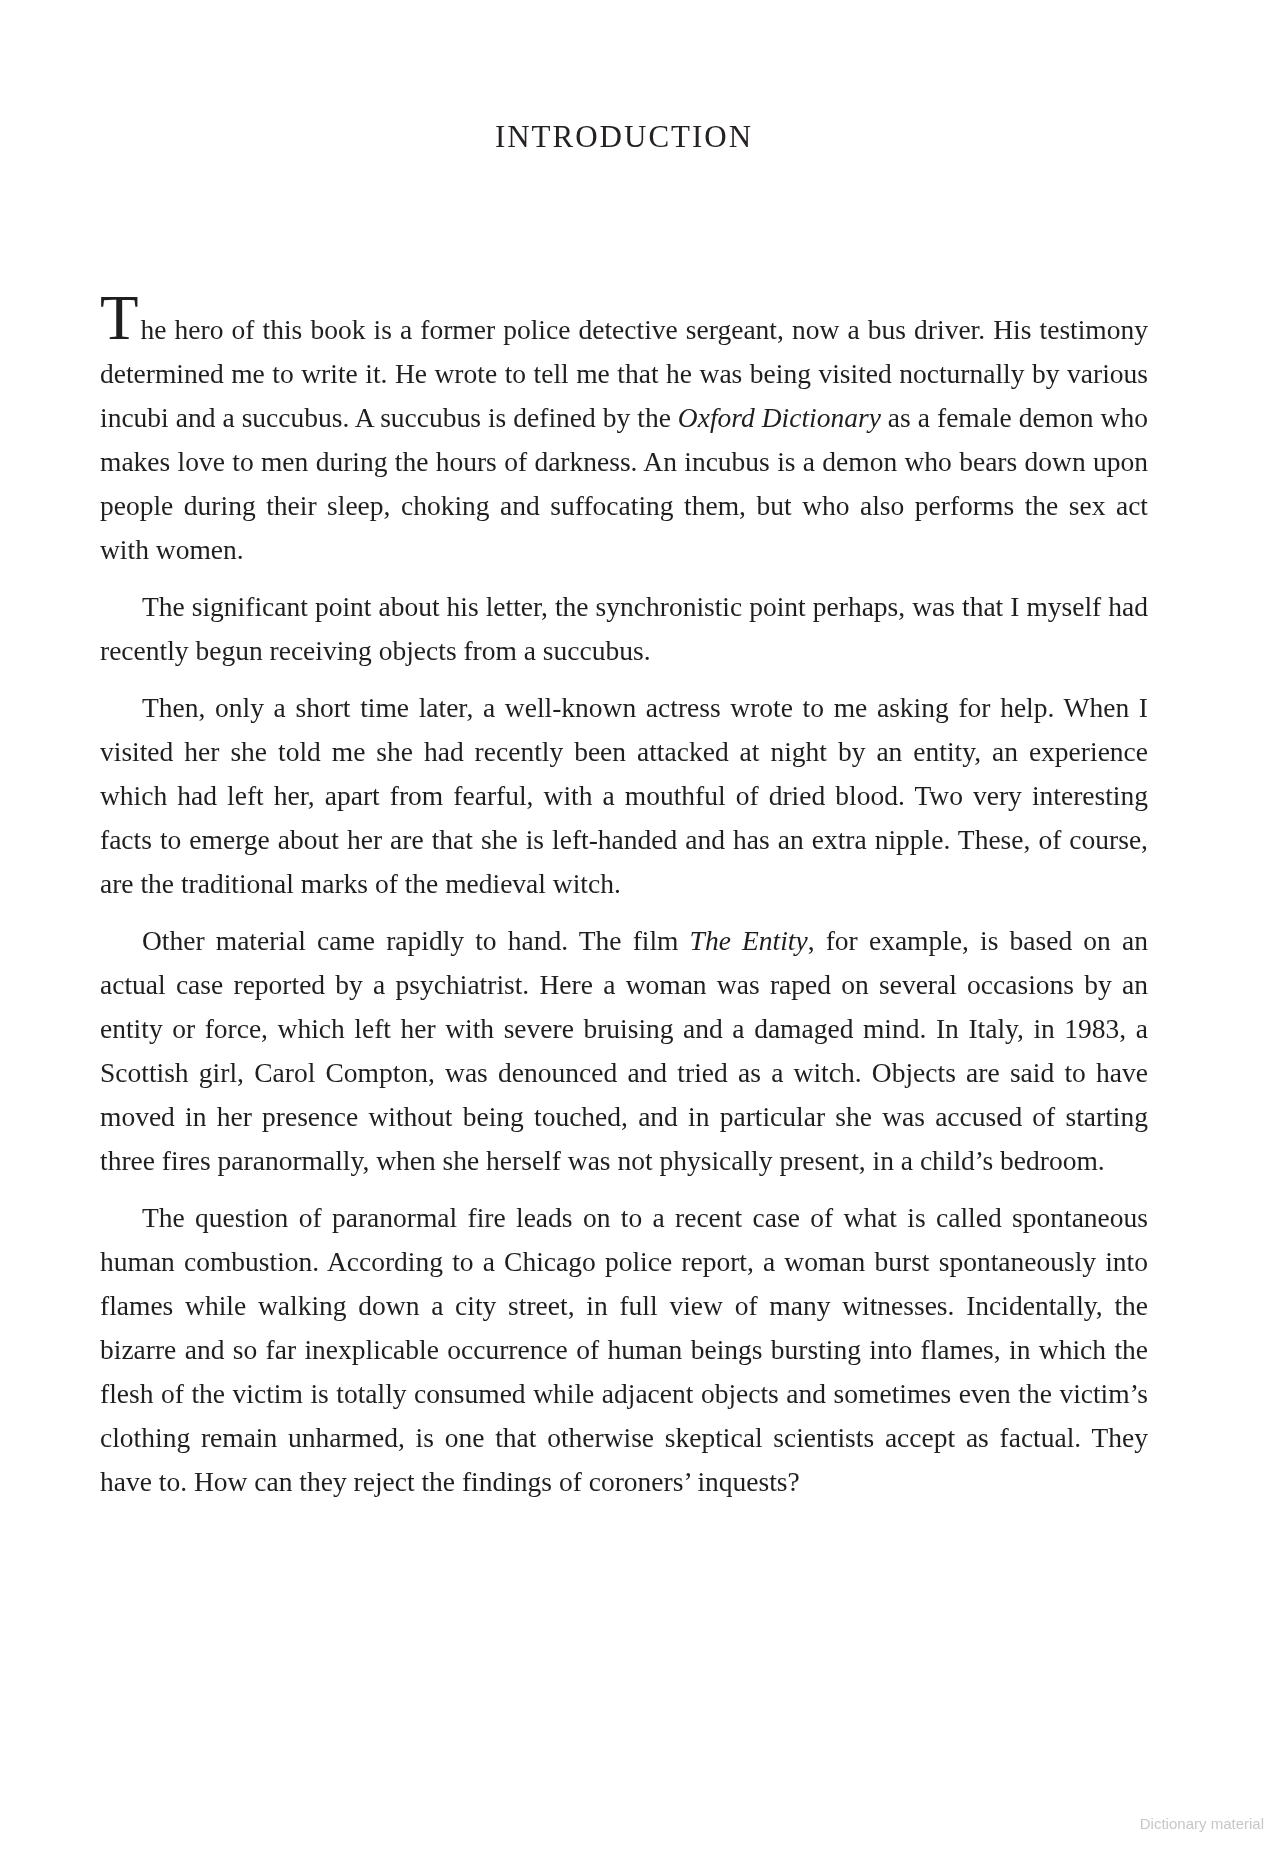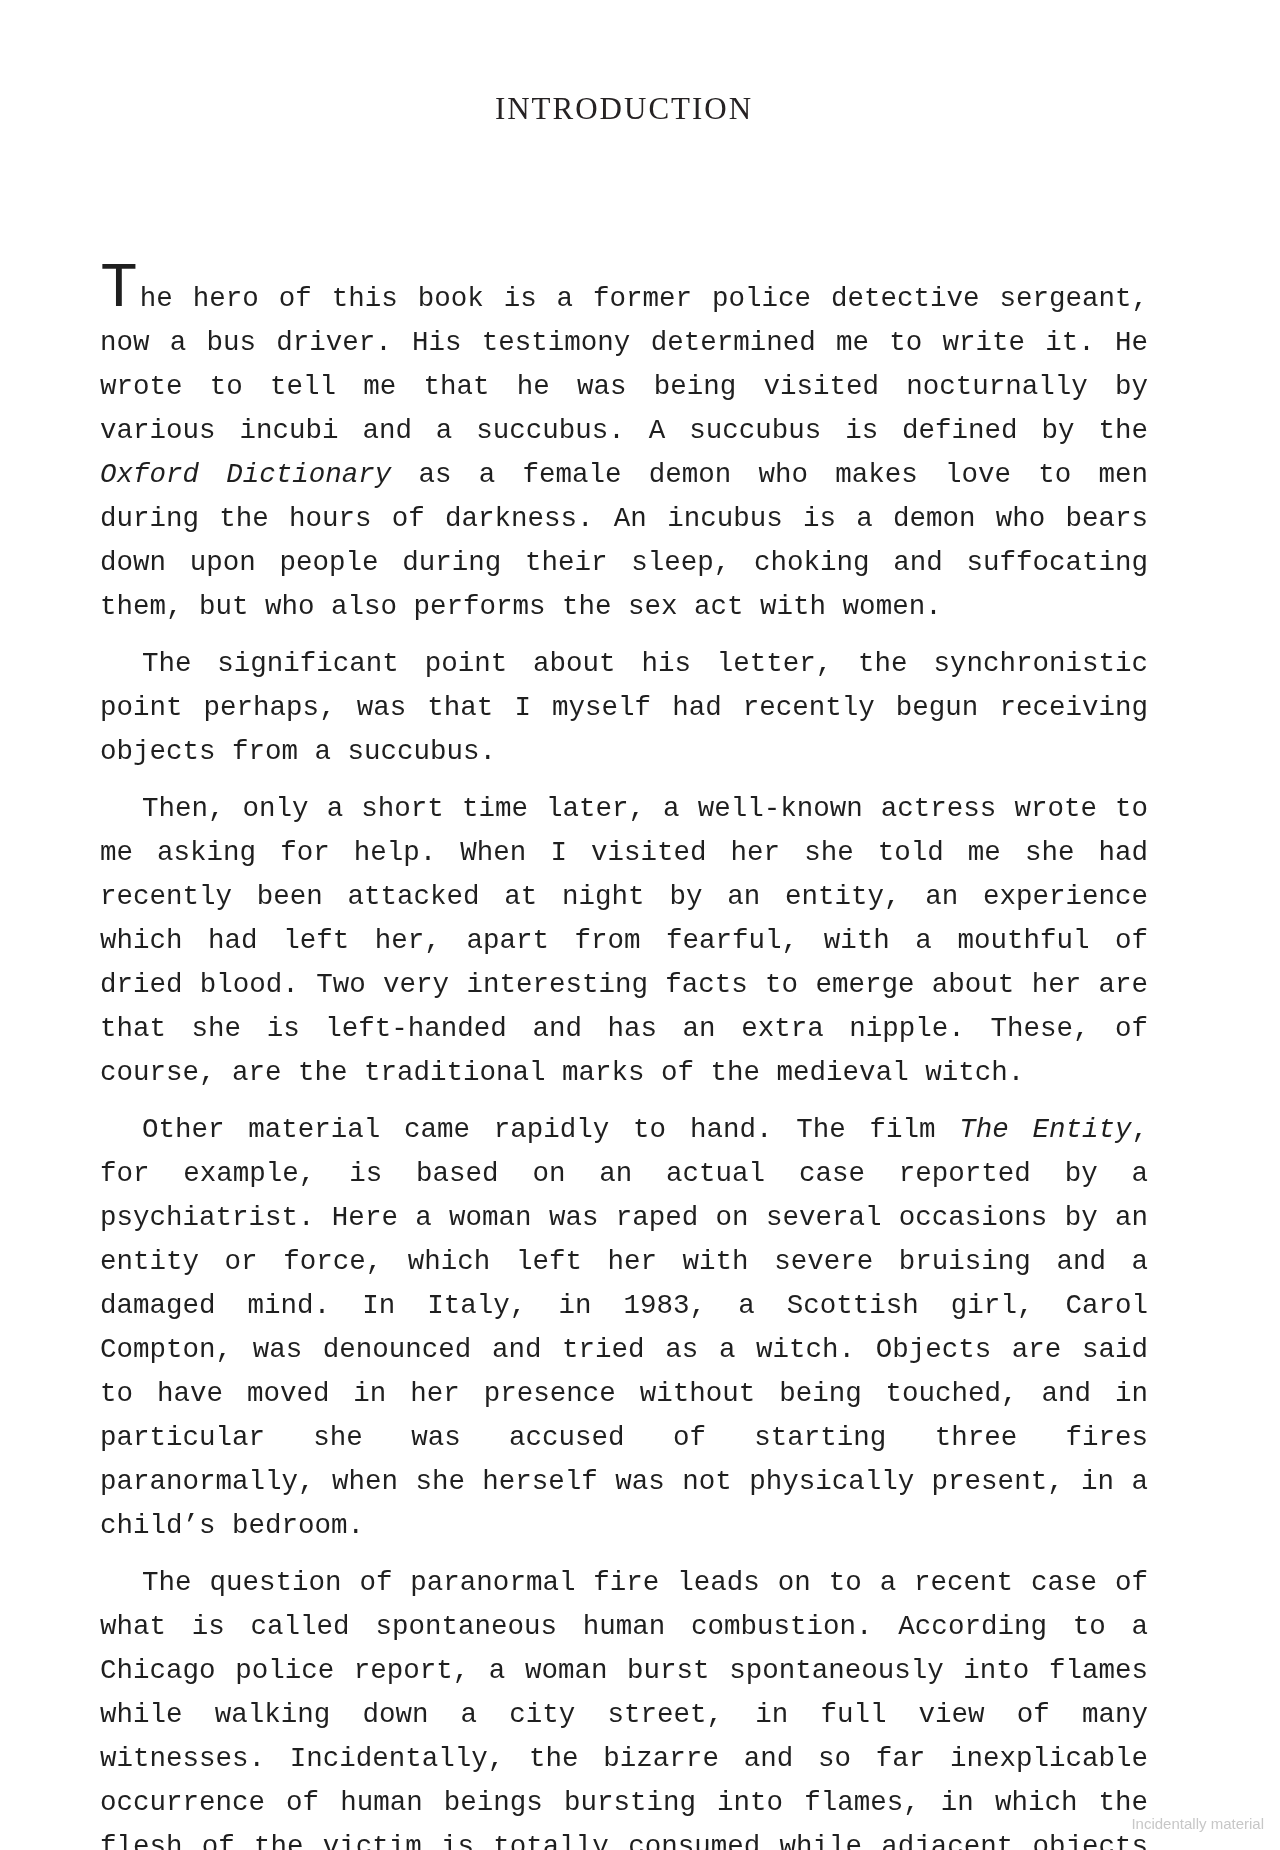--- a/index.html
+++ b/index.html
@@ -24,38 +24,37 @@
     height: 1850px;
   }
   .text-col {
     position: absolute;
     left: 100px;
     top: 0;
     width: 1048px;
   }
   h1.chapter-heading {
     margin: 0;
-    padding-top: 92px;
+    padding-top: 120px;
     text-align: center;
     font-size: 31px;
     font-weight: normal;
     letter-spacing: 2px;
     line-height: 34px;
     color: var(--heading-color);
   }
   .body-text {
     margin-top: 142px;
   }
   .body-text p {
     margin: 0 0 13px 0;
     font-size: 27.5px;
     line-height: 44px;
     text-align: justify;
     color: var(--text-color);
-    font-family: Liberation Mono, monospace;
   }
   .body-text p:last-child { margin-bottom: 0; }
   .body-text p.indent { text-indent: 42px; }
   .dropcap {
     font-size: 63px;
     line-height: 44px;
     letter-spacing: 1px;
     margin-right: 1px;
   }
   .italic { font-style: italic; }
@@ -75,14 +74,14 @@
   <div class="text-col">
     <h1 class="chapter-heading">INTRODUCTION</h1>
     <div class="body-text">
         <p><span class="dropcap">T</span><span>he hero of this book is a former police detective sergeant, now a bus driver. His testimony determined me to write it. He wrote to tell me that he was being visited nocturnally by various incubi and a succubus. A succubus is defined by the </span><span class="italic">Oxford Dictionary</span><span> as a female demon who makes love to men during the hours of darkness. An incubus is a demon who bears down upon people during their sleep, choking and suffocating them, but who also performs the sex act with women.</span></p>
         <p class="indent"><span>The significant point about his letter, the synchronistic point perhaps, was that I myself had recently begun receiving objects from a succubus.</span></p>
         <p class="indent"><span>Then, only a short time later, a well-known actress wrote to me asking for help. When I visited her she told me she had recently been attacked at night by an entity, an experience which had left her, apart from fearful, with a mouthful of dried blood. Two very interesting facts to emerge about her are that she is left-handed and has an extra nipple. These, of course, are the traditional marks of the medieval witch.</span></p>
         <p class="indent"><span>Other material came rapidly to hand. The film </span><span class="italic">The Entity</span><span>, for example, is based on an actual case reported by a psychiatrist. Here a woman was raped on several occasions by an entity or force, which left her with severe bruising and a damaged mind. In Italy, in 1983, a Scottish girl, Carol Compton, was denounced and tried as a witch. Objects are said to have moved in her presence without being touched, and in particular she was accused of starting three fires paranormally, when she herself was not physically present, in a child’s bedroom.</span></p>
         <p class="indent"><span>The question of paranormal fire leads on to a recent case of what is called spontaneous human combustion. According to a Chicago police report, a woman burst spontaneously into flames while walking down a city street, in full view of many witnesses. Incidentally, the bizarre and so far inexplicable occurrence of human beings bursting into flames, in which the flesh of the victim is totally consumed while adjacent objects and sometimes even the victim’s clothing remain unharmed, is one that otherwise skeptical scientists accept as factual. They have to. How can they reject the findings of coroners’ inquests?</span></p>
       </div>
   </div>
-  <div class="watermark">Incidentally material</div>
+  <div class="watermark">Dictionary material</div>
 </div>
 
 </body></html>

